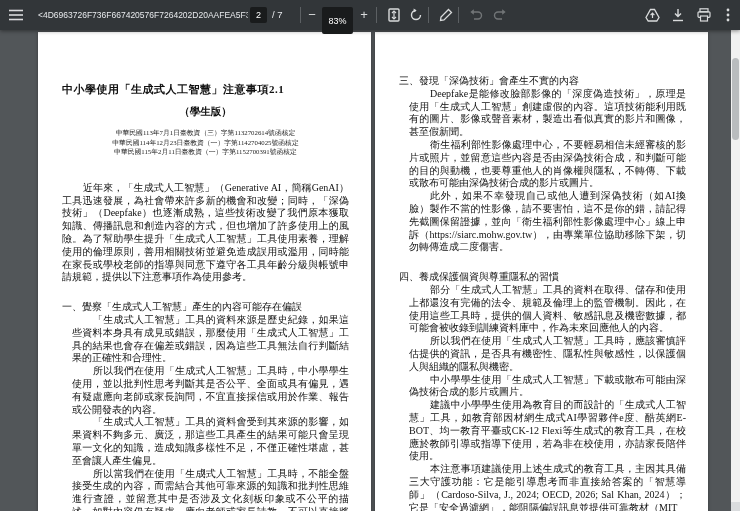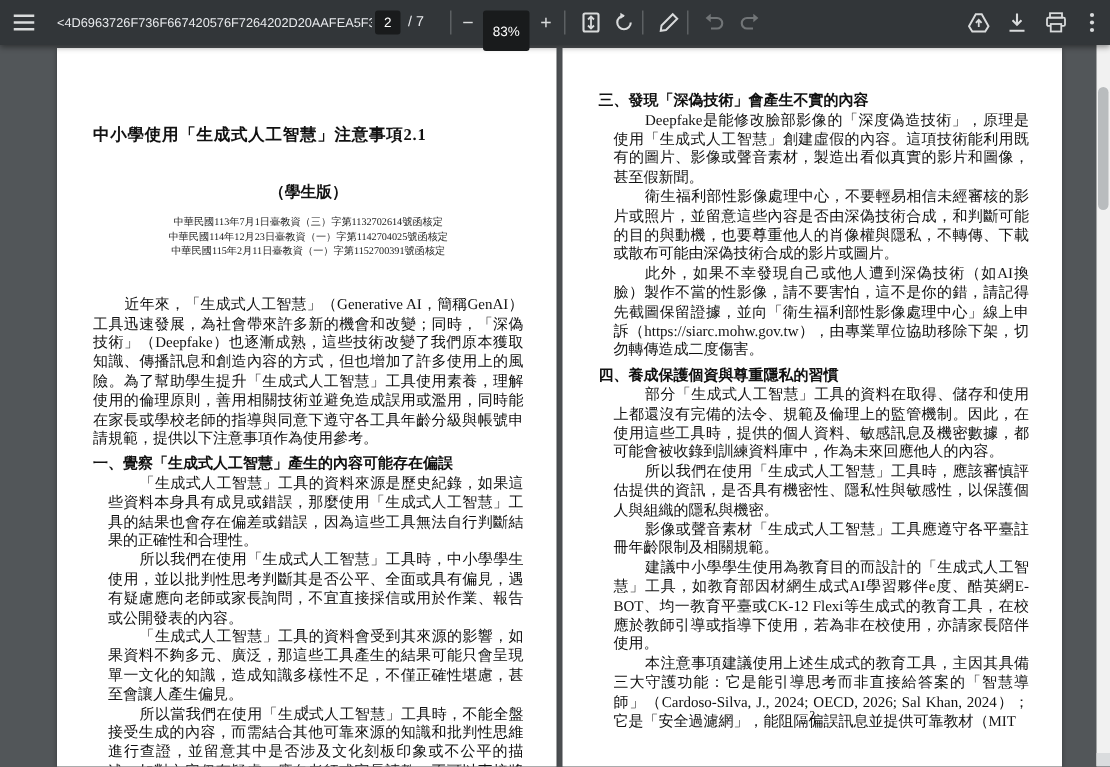--- a/index.html
+++ b/index.html
@@ -33,25 +33,25 @@
   .viewer { position:relative; width:740px; height:481px; overflow:hidden; }
   .page {
     position:absolute; top:2px; width:333px; height:530px; background:#ffffff;
     box-shadow:0 1px 3px rgba(0,0,0,.35);
     font-family:"Liberation Serif","DejaVu Serif",serif; color:#111111;
   }
   .page-left  { left:38px;  padding:50px 22px 0 24px; }
   .page-right { left:375px; padding:26px 22px 0 24px; }
 
   .doc-title    { font-size:11px; font-weight:bold; letter-spacing:.5px; }
-  .doc-subtitle { font-size:10.5px; font-weight:bold; text-align:center; margin-top:24px; }
+  .doc-subtitle { font-size:10.5px; font-weight:bold; text-align:center; margin-top:8px; }
   .approvals    { margin-top:9px; font-size:6.8px; line-height:9.6px; text-align:center; color:#1c1c1c; }
   .body-text    { font-size:10px; line-height:12.8px; text-align:justify; }
   .intro        { margin-top:25px; text-indent:21px; }
-  .sec-h        { font-weight:bold; margin-top:4px; }
+  .sec-h        { font-weight:normal; margin-top:17px; }
   .sec-p        { margin-left:10px; text-indent:21px; }
   .page-num     { position:absolute; left:0; width:100%; text-align:center; font-size:8px; }
   .pn-left  { top:436px; }
   .pn-right { top:440px; }
 
   
   .scrollbar { position:absolute; right:0; top:0; width:9px; height:481px; background:#f1f1f1; }
   .scroll-thumb { position:absolute; left:1px; top:28px; width:7px; height:82px; background:#b9bcbe; border-radius:4px; }
   .scroll-corner { position:absolute; right:0; bottom:0; width:9px; height:9px; background:#dadcde; }
 </style>
@@ -176,21 +176,21 @@
 
   <div class="page page-right">
     <div class="body-text">
       <p class="sec-h">三、發現「深偽技術」會產生不實的內容</p>
       <p class="sec-p">Deepfake是能修改臉部影像的「深度偽造技術」，原理是使用「生成式人工智慧」創建虛假的內容。這項技術能利用既有的圖片、影像或聲音素材，製造出看似真實的影片和圖像，甚至假新聞。</p>
       <p class="sec-p">衛生福利部性影像處理中心，不要輕易相信未經審核的影片或照片，並留意這些內容是否由深偽技術合成，和判斷可能的目的與動機，也要尊重他人的肖像權與隱私，不轉傳、下載或散布可能由深偽技術合成的影片或圖片。</p>
       <p class="sec-p">此外，如果不幸發現自己或他人遭到深偽技術（如AI換臉）製作不當的性影像，請不要害怕，這不是你的錯，請記得先截圖保留證據，並向「衛生福利部性影像處理中心」線上申訴（https://siarc.mohw.gov.tw），由專業單位協助移除下架，切勿轉傳造成二度傷害。</p>
       <p class="sec-h">四、養成保護個資與尊重隱私的習慣</p>
       <p class="sec-p">部分「生成式人工智慧」工具的資料在取得、儲存和使用上都還沒有完備的法令、規範及倫理上的監管機制。因此，在使用這些工具時，提供的個人資料、敏感訊息及機密數據，都可能會被收錄到訓練資料庫中，作為未來回應他人的內容。</p>
       <p class="sec-p">所以我們在使用「生成式人工智慧」工具時，應該審慎評估提供的資訊，是否具有機密性、隱私性與敏感性，以保護個人與組織的隱私與機密。</p>
-      <p class="sec-p">影像或聲音素材「生成式人工智慧」工具應遵守各平臺註冊年齡限制及相關規範。</p>
+      <p class="sec-p">中小學學生使用「生成式人工智慧」下載或散布可能由深偽技術合成的影片或圖片。</p>
       <p class="sec-p">建議中小學學生使用為教育目的而設計的「生成式人工智慧」工具，如教育部因材網生成式AI學習夥伴e度、酷英網E-BOT、均一教育平臺或CK-12 Flexi等生成式的教育工具，在校應於教師引導或指導下使用，若為非在校使用，亦請家長陪伴使用。</p>
       <p class="sec-p">本注意事項建議使用上述生成式的教育工具，主因其具備三大守護功能：它是能引導思考而非直接給答案的「智慧導師」（Cardoso-Silva, J., 2024; OECD, 2026; Sal Khan, 2024）；它是「安全過濾網」，能阻隔偏誤訊息並提供可靠教材（MIT</p>
     </div>
     <div class="page-num pn-right">2</div>
   </div>
 
   <div class="scrollbar">
     <div class="scroll-thumb"></div>
   </div>
   <div class="scroll-corner"></div>

